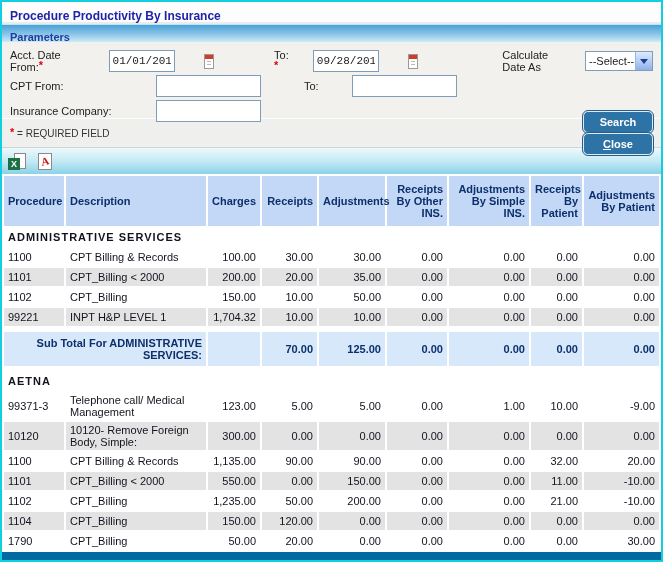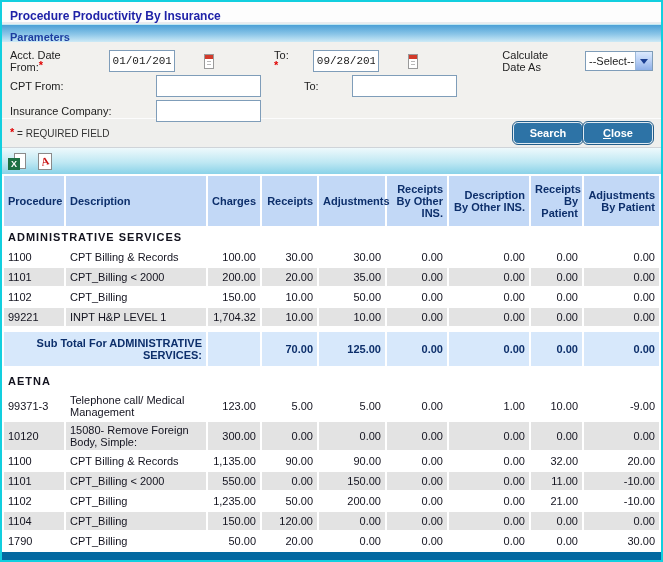--- a/index.html
+++ b/index.html
@@ -42,21 +42,21 @@
     display: flex; align-items: center; justify-content: space-between; cursor: pointer; }
   .select-box .val { font-size: 11px; color: #222; padding-left: 3px; }
   .select-arrow { width: 17px; height: 18px; background: linear-gradient(180deg, #dceafe 0%, #b8cff5 50%, #8fb0e8 100%);
     border-left: 1px solid #9db9d9; display: flex; align-items: center; justify-content: center; }
   .select-arrow i { width: 0; height: 0; border-left: 4px solid transparent; border-right: 4px solid transparent;
     border-top: 5px solid #1b3f91; }
   
   .action-bar { height: 30px; background: #efefed; border-top: 1px solid #fcfcfc; border-bottom: 1px solid #cfd4d9;
     display: flex; align-items: center; padding: 0 8px; }
   .req-note { font-size: 10px; color: #333; }
-  .action-btns { margin-left: auto; display: flex; gap: 0; }
+  .action-btns { margin-left: auto; display: flex; gap: 0; flex-direction: column; }
   .btn { min-width: 70px; height: 22px; background: #2d73a6; border: 1px solid #dfeaf2; outline: 1px solid #245e8a;
     border-radius: 5px; color: #fff; font-size: 11px; font-weight: bold; font-family: "Liberation Sans", sans-serif;
     cursor: pointer; padding: 0 12px; }
   .btn-close::first-letter { text-decoration: underline; }
   
   .toolbar { height: 26px; background: linear-gradient(180deg, #eef9fc 0%, #bfe8f3 55%, #8ad2e8 100%);
     display: flex; align-items: center; padding: 0 6px; gap: 12px; }
   .xls-icon { width: 18px; height: 17px; position: relative; cursor: pointer; }
   .xls-icon .page { position: absolute; right: 0; top: 0; width: 12px; height: 16px; background: #fff; border: 1px solid #8a8a8a; }
   .xls-icon .x { position: absolute; left: 0; bottom: 0; width: 12px; height: 12px; background: #1d7044; color: #fff;
@@ -153,21 +153,21 @@
           <col style="width:75px">
       </colgroup>
       <thead>
           <tr>
             <th class="l">Procedure</th>
             <th class="l">Description</th>
             <th class="r">Charges</th>
             <th class="r">Receipts</th>
             <th class="r">Adjustments</th>
             <th class="r">Receipts By Other INS.</th>
-            <th class="r">Description By Other INS.</th>
+            <th class="r">Adjustments By Simple INS.</th>
             <th class="r">Receipts By Patient</th>
             <th class="r">Adjustments By Patient</th>
           </tr>
         </thead>
       <tbody>
           <tr>
             <td class="group-header" colspan="9">ADMINISTRATIVE SERVICES</td>
           </tr>
           <tr class="">
             <td class="proc">1100</td>
@@ -238,21 +238,21 @@
             <td class="num">123.00</td>
             <td class="num">5.00</td>
             <td class="num">5.00</td>
             <td class="num">0.00</td>
             <td class="num">1.00</td>
             <td class="num">10.00</td>
             <td class="num">-9.00</td>
           </tr>
           <tr class="alt">
             <td class="proc">10120</td>
-            <td class="proc">15080- Remove Foreign Body, Simple:</td>
+            <td class="proc">10120- Remove Foreign Body, Simple:</td>
             <td class="num">300.00</td>
             <td class="num">0.00</td>
             <td class="num">0.00</td>
             <td class="num">0.00</td>
             <td class="num">0.00</td>
             <td class="num">0.00</td>
             <td class="num">0.00</td>
           </tr>
           <tr class="">
             <td class="proc">1100</td>

